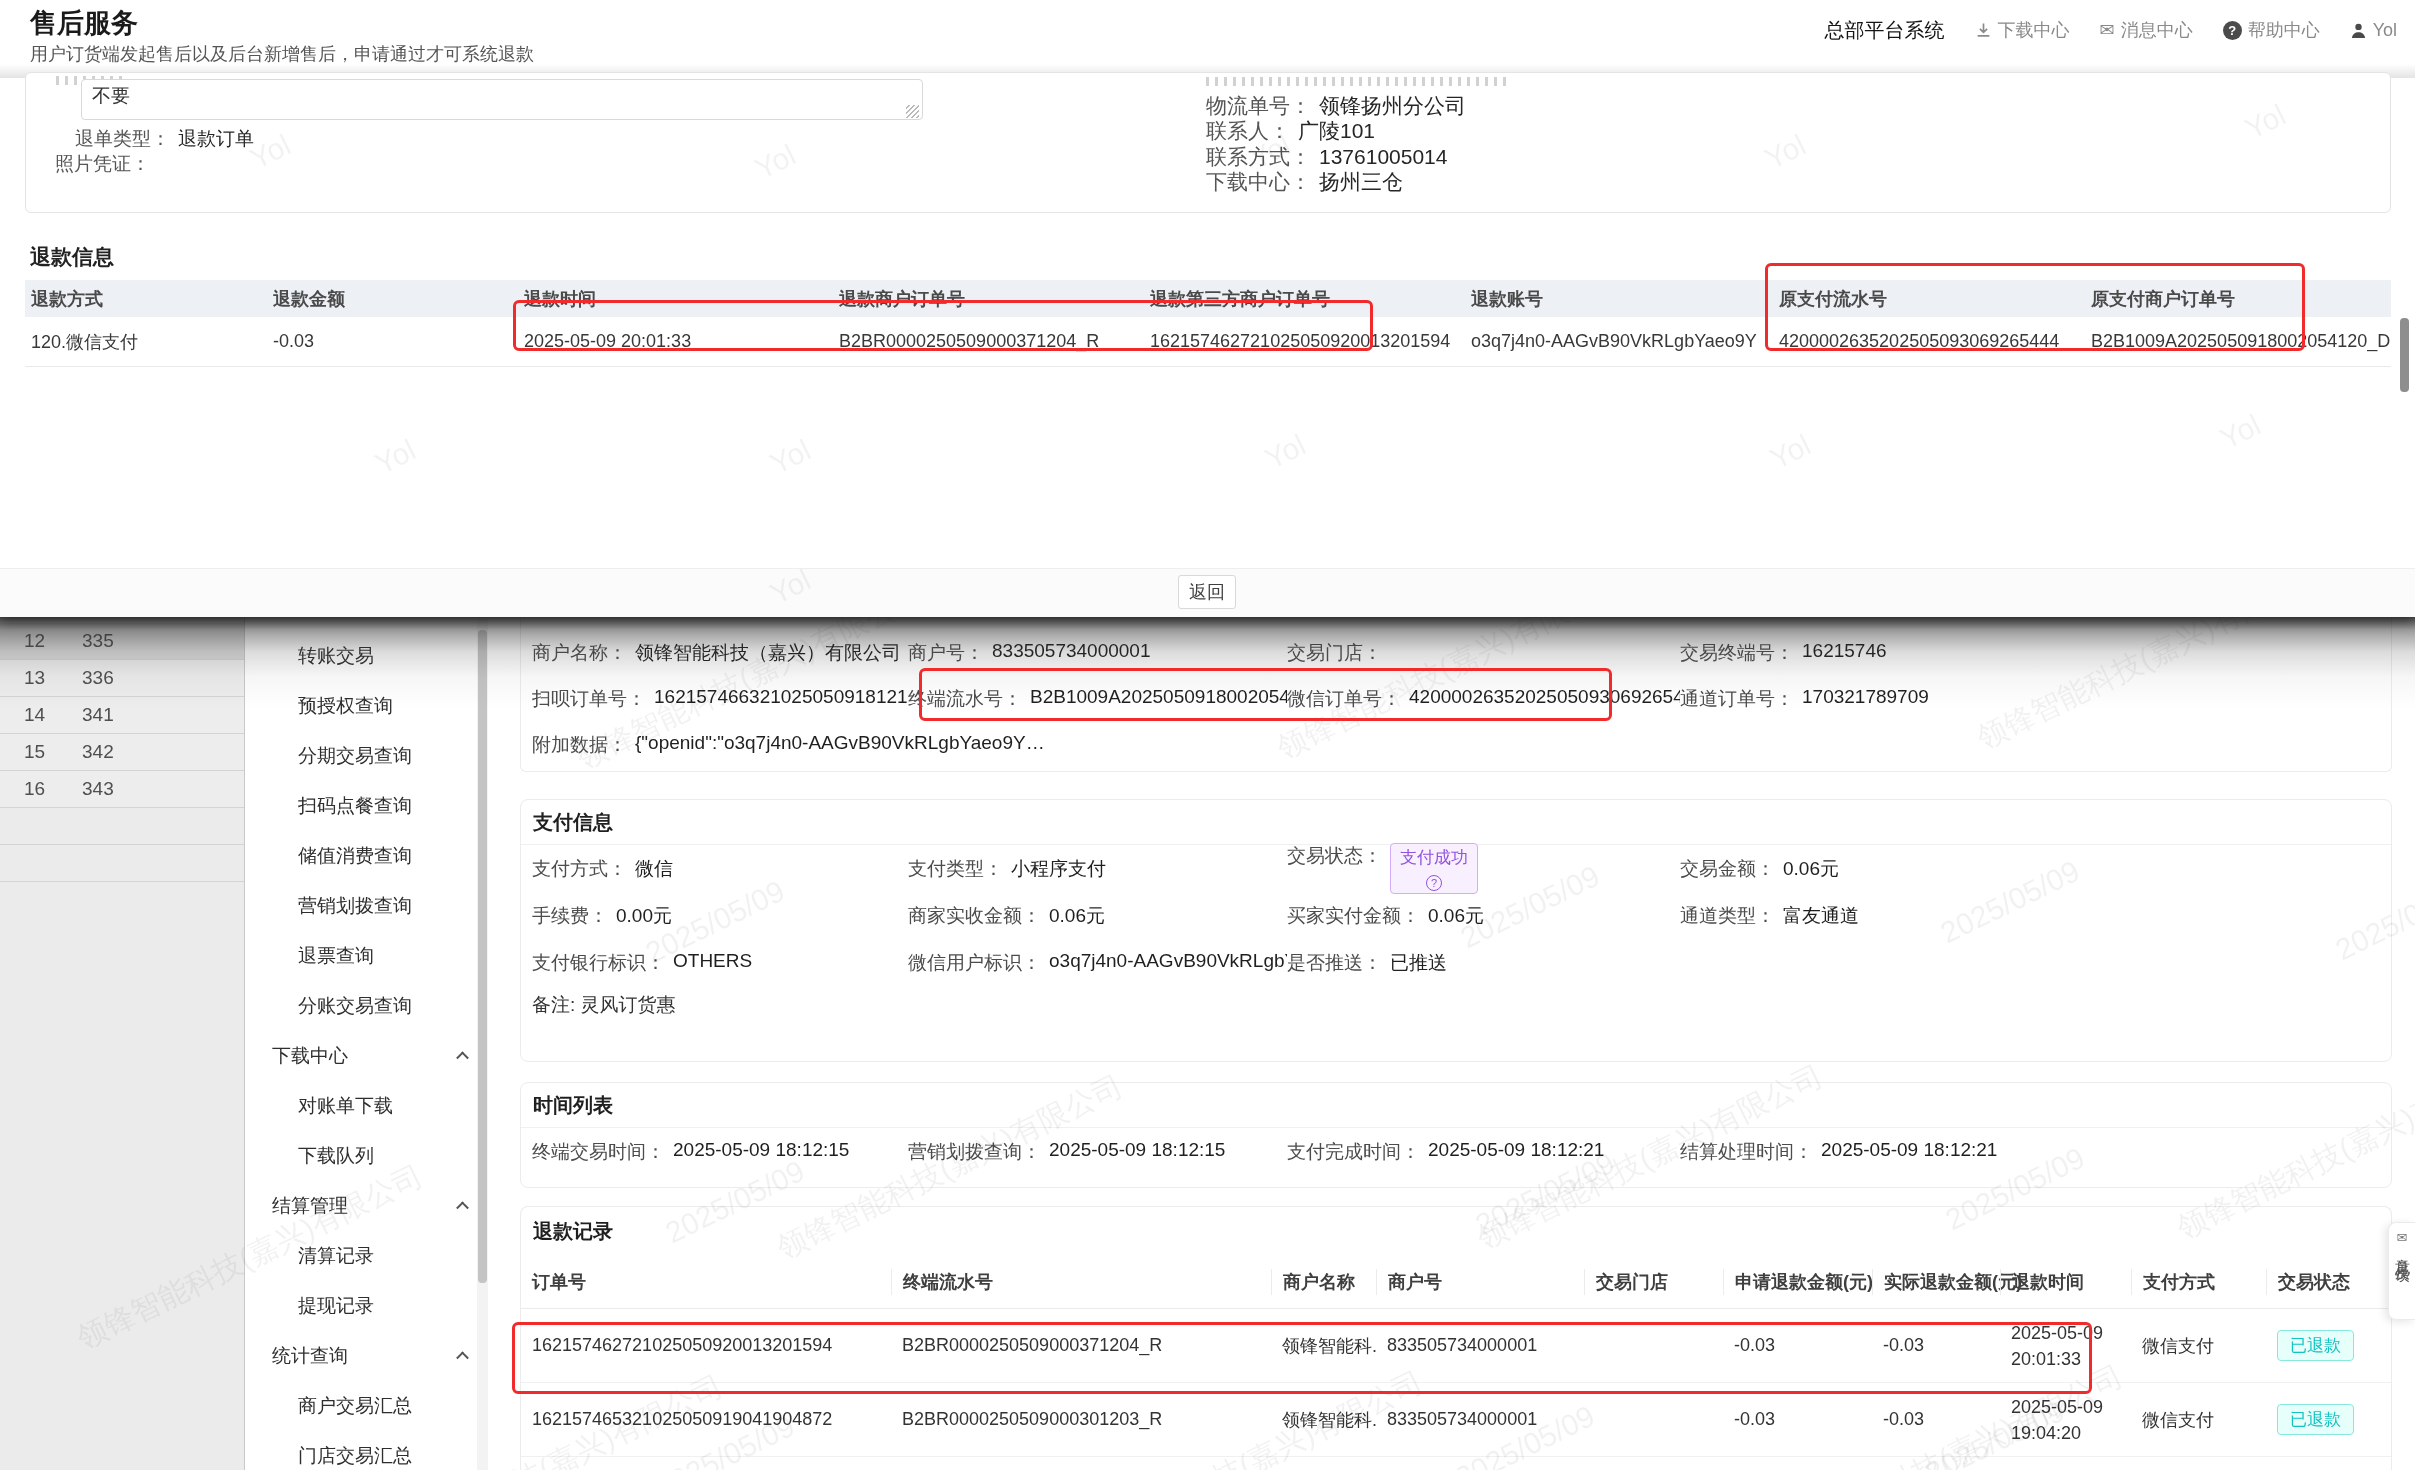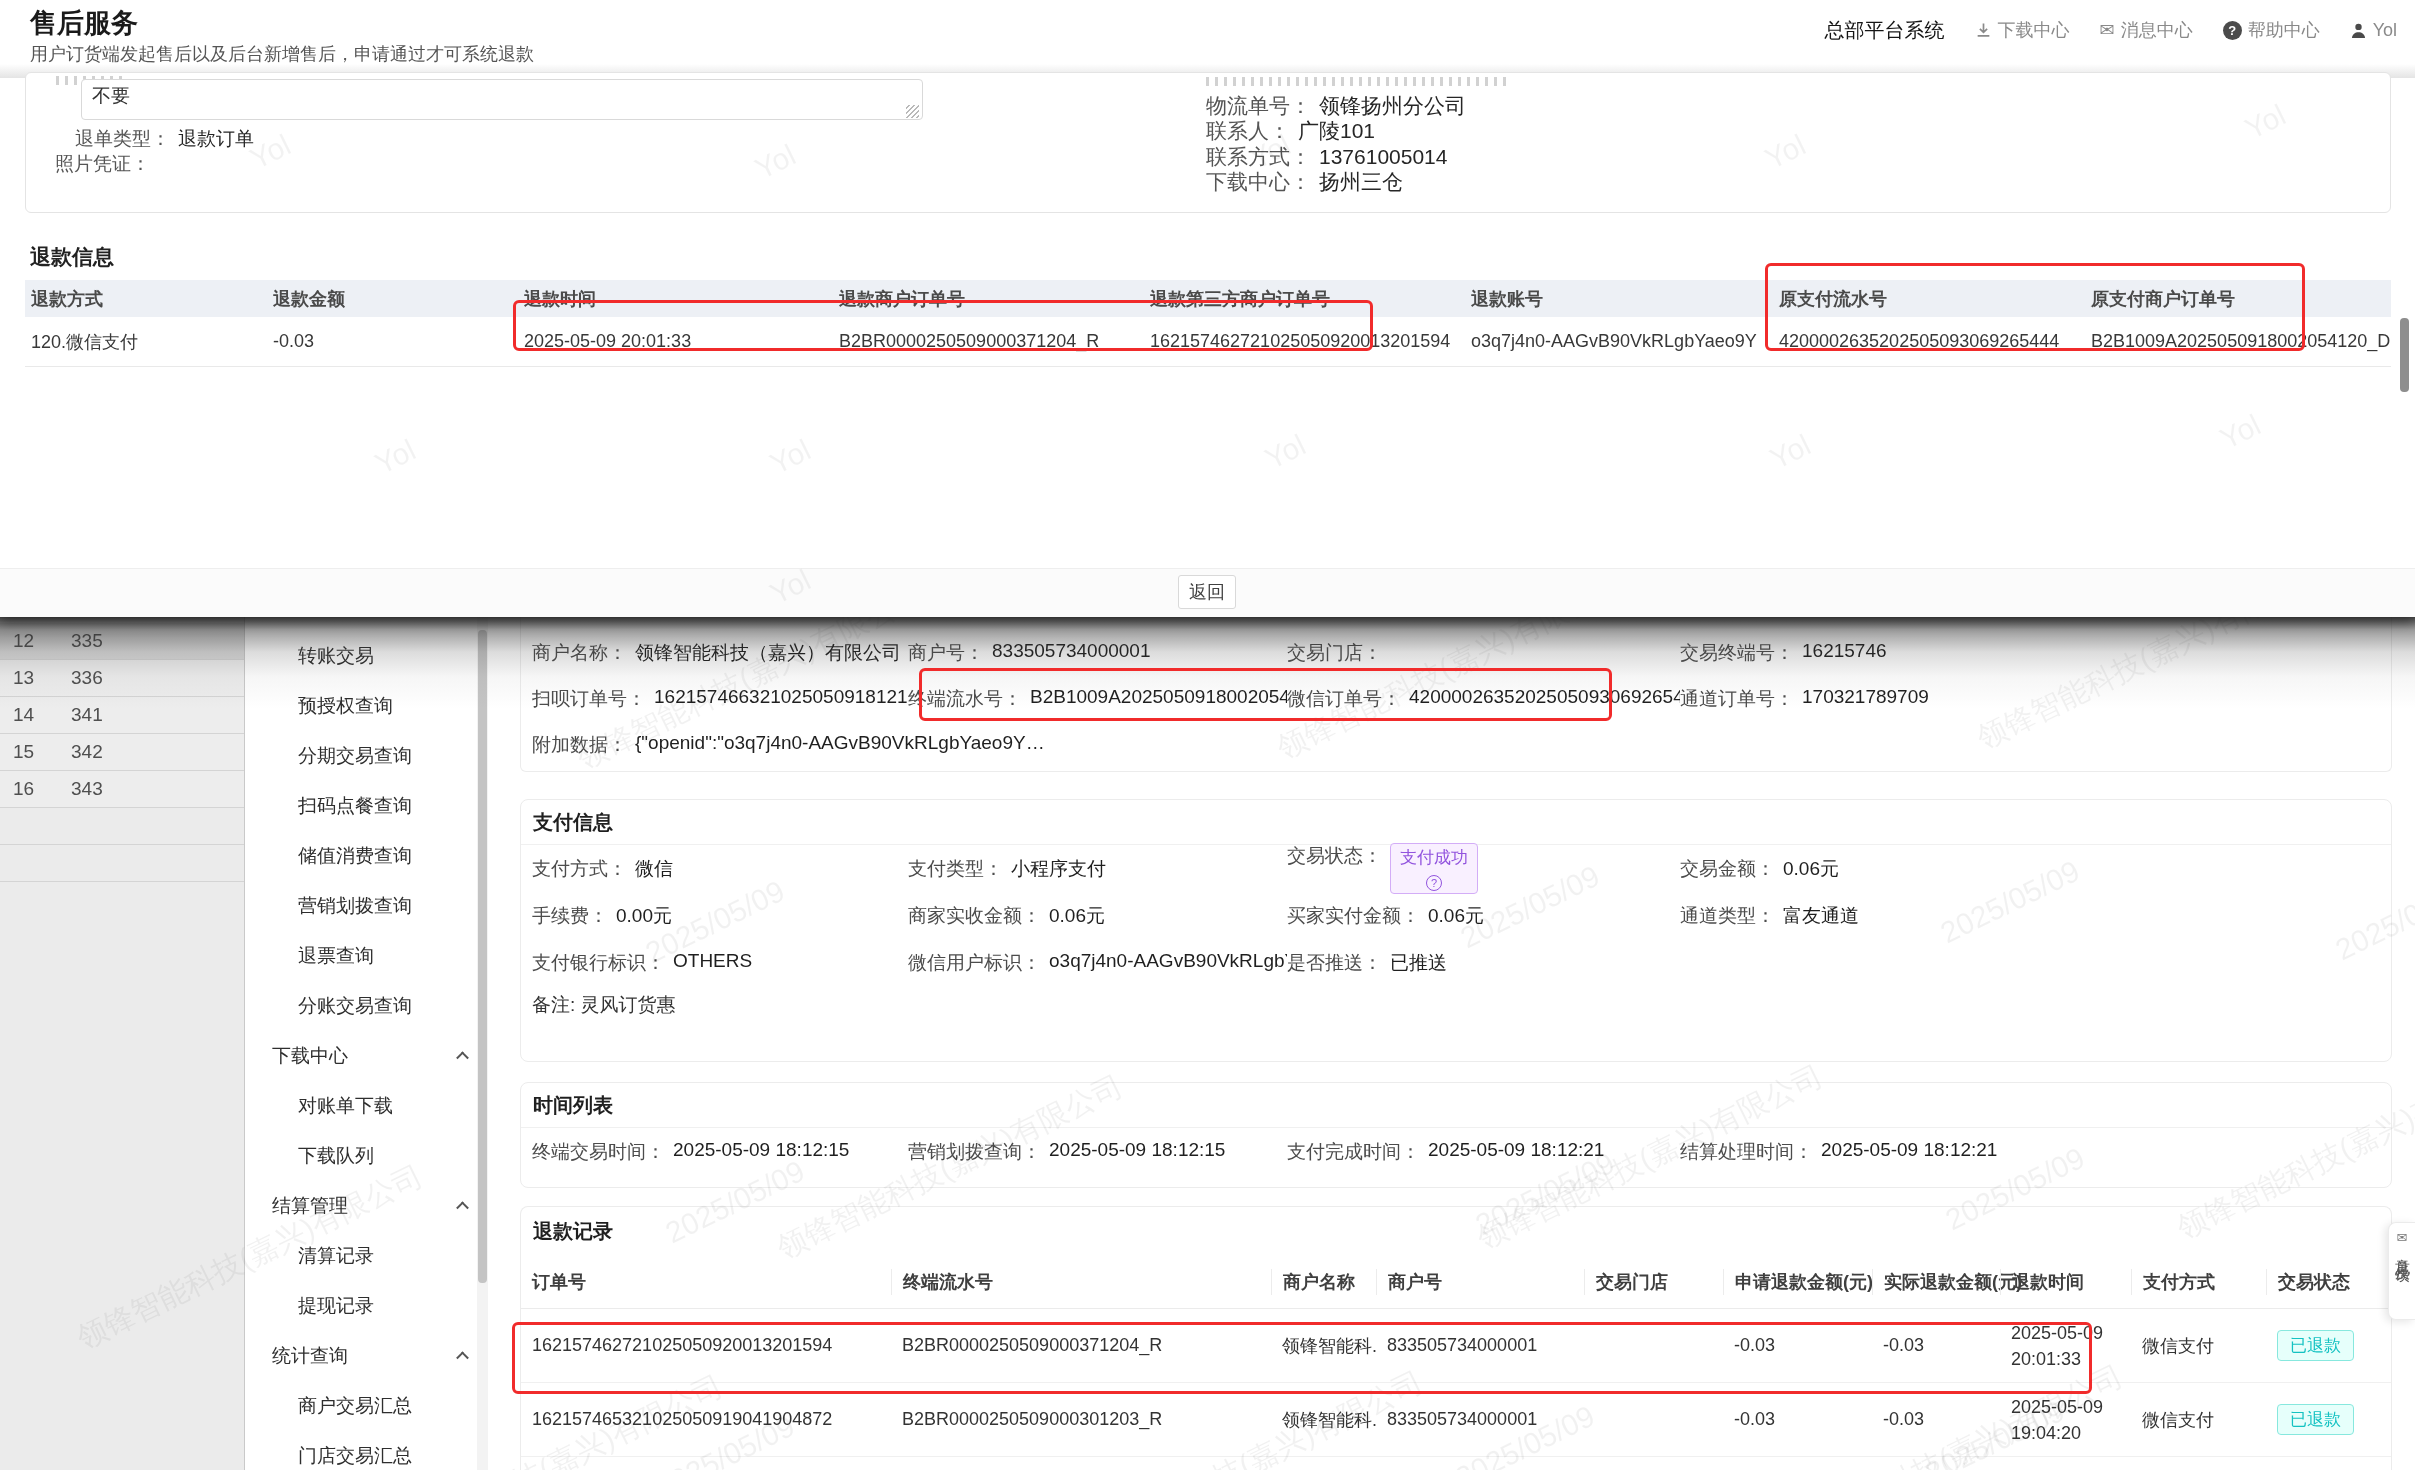--- a/index.html
+++ b/index.html
@@ -65,21 +65,21 @@
   .dark-fade { position:absolute; left:0; top:0; width:100%; height:92px; z-index:50; pointer-events:none;
                background:linear-gradient(180deg,rgba(40,40,40,.82) 0%,rgba(40,40,40,.45) 14%,
                           rgba(60,60,60,.18) 38%,rgba(80,80,80,.05) 65%,rgba(0,0,0,0) 100%); }
 
   .dim-table { position:absolute; left:0; top:0; width:245px; height:100%; background:#ebebeb;
                border-right:1px solid #c9c9c9; padding-top:6px; }
   .dim-row { height:37px; display:flex; align-items:center; font-size:19px; color:#4f4f4f;
              border-bottom:1px solid #d4d4d4; background:#ededed; }
   .dim-row.dark { background:#dcdcdc; }
   .dim-row.filler { background:transparent; }
-  .dim-n { margin-left:13px; width:58px; } .dim-v { flex:1; }
+  .dim-n { margin-left:24px; width:58px; } .dim-v { flex:1; }
 
   .sidebar { position:absolute; left:245px; top:0; width:252px; height:100%; background:#fff; padding-top:14px; }
   .side-item { height:50px; display:flex; align-items:center; position:relative; font-size:19px;
                color:#2e2e2e; padding-left:53px; cursor:pointer; }
   .side-item.parent { padding-left:27px; }
   .chev { position:absolute; right:30px; top:50%; width:9px; height:9px;
           border-left:2px solid #555; border-top:2px solid #555; transform:translateY(-30%) rotate(45deg); }
   .sb-track { position:absolute; left:477px; top:0; width:11px; height:100%; background:#f3f3f3; }
   .sb-thumb { position:absolute; left:478px; top:13px; width:9px; height:653px; background:#c4c4c4; border-radius:4px; }
 

